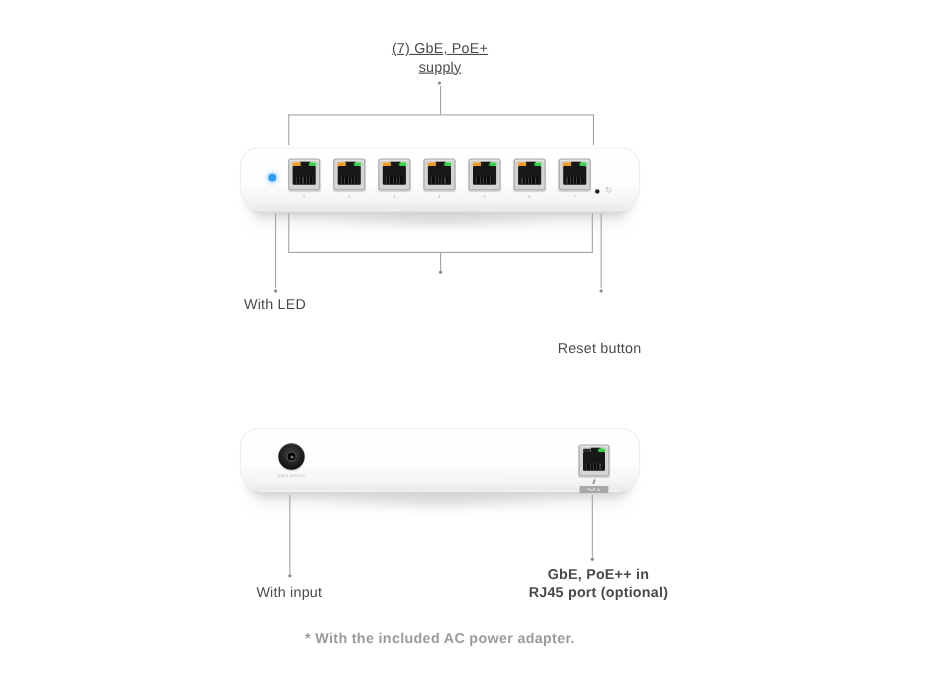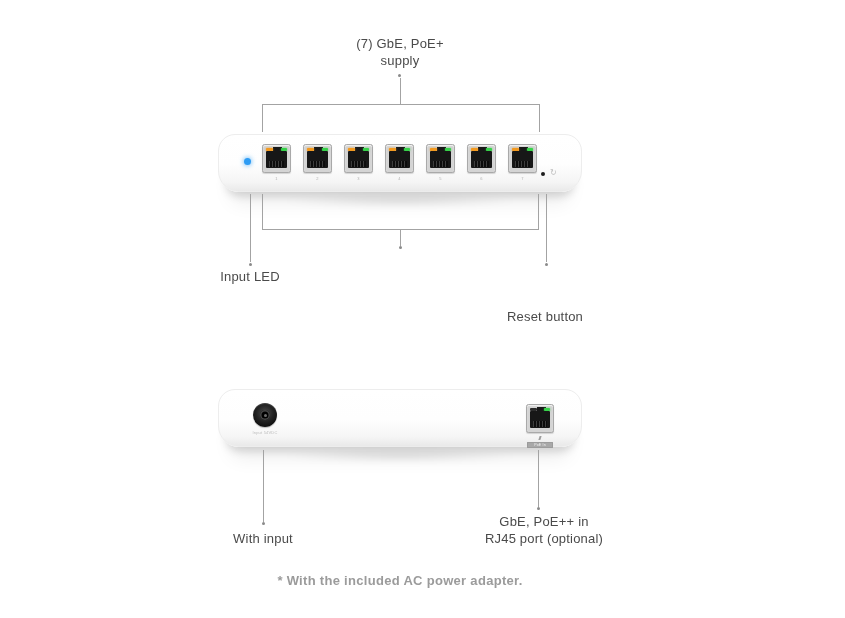--- a/index.html
+++ b/index.html
@@ -75,21 +75,21 @@
     position:absolute;width:26px;height:6px;background:#a8a8a8;border-radius:1px;
     font-size:3.5px;line-height:6px;color:#f2f2f2;text-align:center;letter-spacing:.2px;
     box-shadow:inset 0 0 0 .5px #8f8f8f;
   }
 </style>
 </head>
 <body>
 
 <div class="canvas">
 
-  <div class="callout-label" style="left:400px;top:36px;">
+  <div class="callout-label" style="left:400px;top:36px;text-decoration:underline;">
     <div>(7) GbE, PoE+</div>
     <div>supply</div>
   </div>
 
   <div class="dot" style="left:398px;top:74px;"></div>
   <div class="line vline" style="left:400px;top:78px;height:26px;"></div>
   <div class="line hline" style="left:262px;top:104px;width:278px;"></div>
   <div class="line vline" style="left:262px;top:104px;height:28px;"></div>
   <div class="line vline" style="left:539px;top:104px;height:28px;"></div>
 
@@ -159,21 +159,21 @@
           </div>
           <div class="port-num">7</div>
         </div>
       </div>
     <div class="reset-dot" style="left:322px;top:37px;"></div>
     <div class="reset-glyph" style="left:331px;top:34px;">↻</div>
   </div>
 
   <div class="line vline" style="left:250px;top:194px;height:68px;"></div>
   <div class="dot" style="left:249px;top:263px;"></div>
-  <div class="callout-label" style="left:250px;top:269px;">Input LED</div>
+  <div class="callout-label" style="left:250px;top:269px;">With LED</div>
 
   <div class="line vline" style="left:262px;top:194px;height:35px;"></div>
   <div class="line vline" style="left:538px;top:194px;height:35px;"></div>
   <div class="line hline" style="left:262px;top:229px;width:277px;"></div>
   <div class="line vline" style="left:400px;top:229px;height:17px;"></div>
   <div class="dot" style="left:399px;top:246px;"></div>
 
   <div class="line vline" style="left:546px;top:194px;height:68px;"></div>
   <div class="dot" style="left:545px;top:263px;"></div>
   <div class="callout-label" style="left:545px;top:269px;margin-top:40px;">Reset button</div>
@@ -196,20 +196,20 @@
     <div class="bolt" style="left:320px;top:46px;"></div>
     <div class="badge" style="left:308px;top:52px;">PoE In</div>
   </div>
 
   <div class="line vline" style="left:263px;top:450px;height:72px;"></div>
   <div class="dot" style="left:262px;top:522px;"></div>
   <div class="callout-label" style="left:263px;top:531px;">With input</div>
 
   <div class="line vline" style="left:538px;top:450px;height:57px;"></div>
   <div class="dot" style="left:537px;top:507px;"></div>
-  <div class="callout-label" style="left:544px;top:514px;">
+  <div class="callout-label" style="left:544px;top:514px;font-weight:bold;">
     <div>GbE, PoE++ in</div>
     <div>RJ45 port (optional)</div>
   </div>
 
   <div class="footnote" style="left:400px;top:573px;font-weight:bold;">* With the included AC power adapter.</div>
 
 </div>
 
 </body></html>

